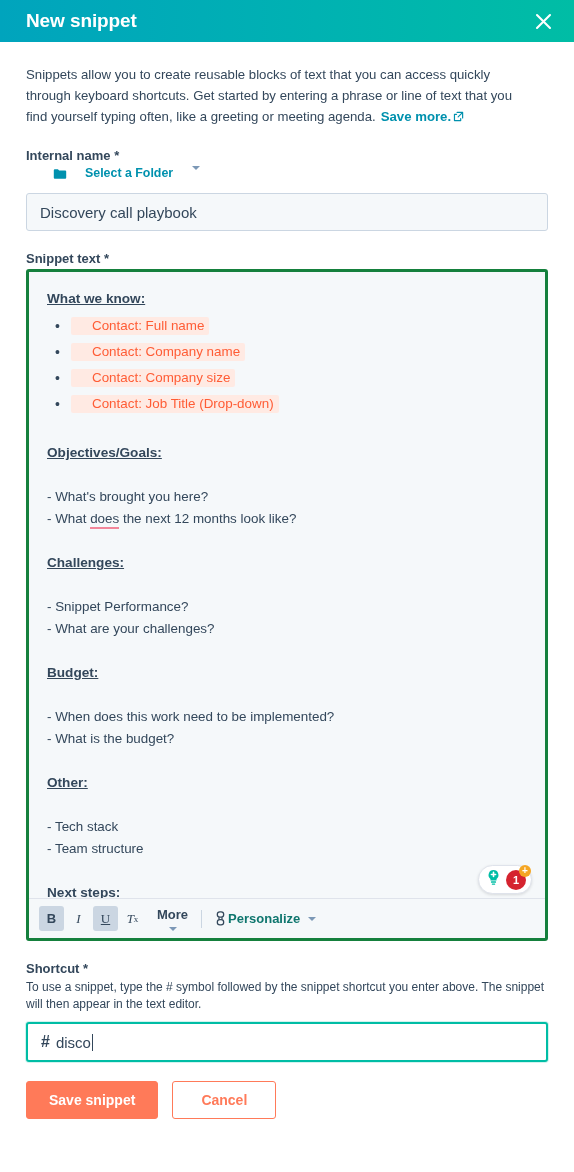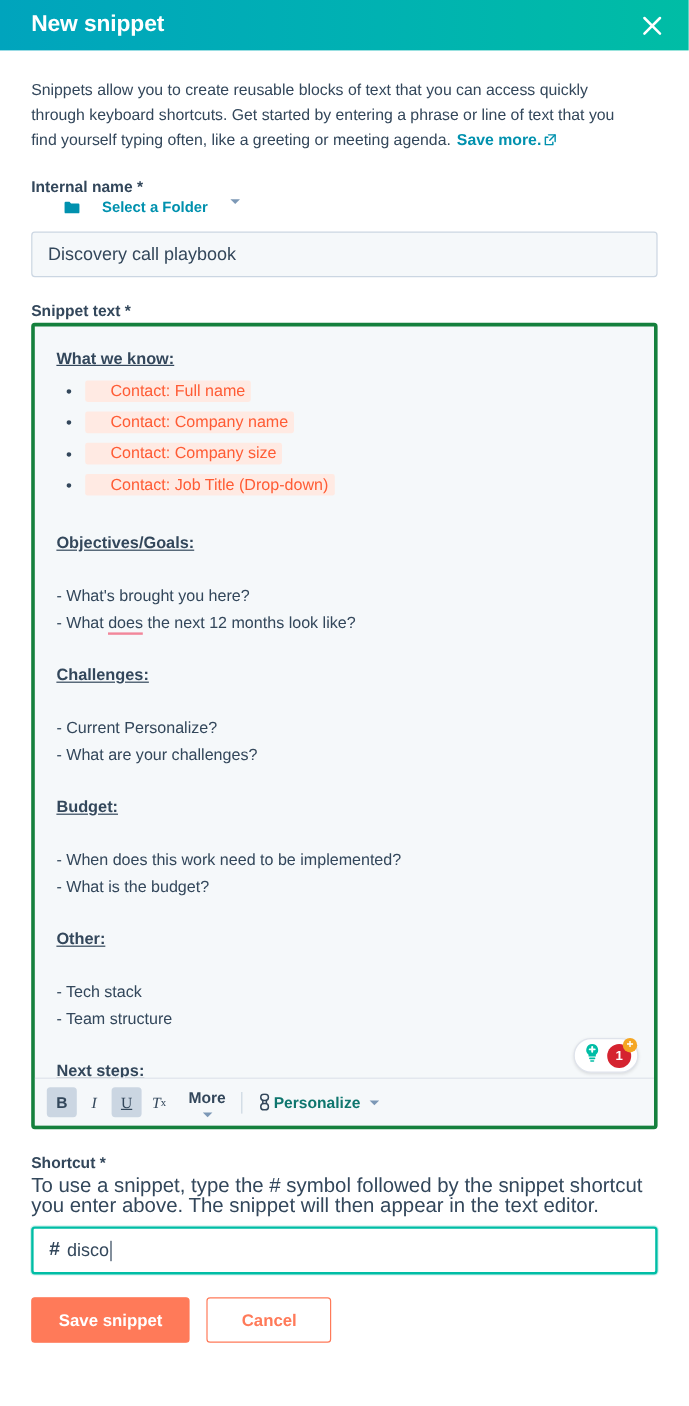--- a/index.html
+++ b/index.html
@@ -228,21 +228,21 @@
     color: #fff;
     font-size: 10px;
     line-height: 11px;
     font-weight: bold;
     display: flex; align-items: center; justify-content: center;
   }
 
   
   .shortcut-sec { margin-top: 20px; }
   .helper-text {
-    font-size: 17px;
+    font-size: 12px;
     line-height: 17px;
     color: #33475b;
     margin-top: 2px;
     margin-bottom: 9px;
   }
   .shortcut-input-wrap {
     position: relative;
     height: 40px;
     border: 2px solid #00bda5;
     border-radius: 3px;
@@ -353,21 +353,21 @@
       <div class="blank"></div>
 
       <div class="heading-u">Objectives/Goals:</div>
       <div class="blank"></div>
       <div class="plain-line">- What's brought you here?</div>
       <div class="plain-line"><span>- What </span><span class="misspell">does</span><span> the next 12 months look like?</span></div>
       <div class="blank"></div>
 
       <div class="heading-u">Challenges:</div>
       <div class="blank"></div>
-      <div class="plain-line">- Current Personalize?</div>
+      <div class="plain-line">- Snippet Performance?</div>
       <div class="plain-line">- What are your challenges?</div>
       <div class="blank"></div>
 
       <div class="heading-u">Budget:</div>
       <div class="blank"></div>
       <div class="plain-line">- When does this work need to be implemented?</div>
       <div class="plain-line">- What is the budget?</div>
       <div class="blank"></div>
 
       <div class="heading-u">Other:</div>

